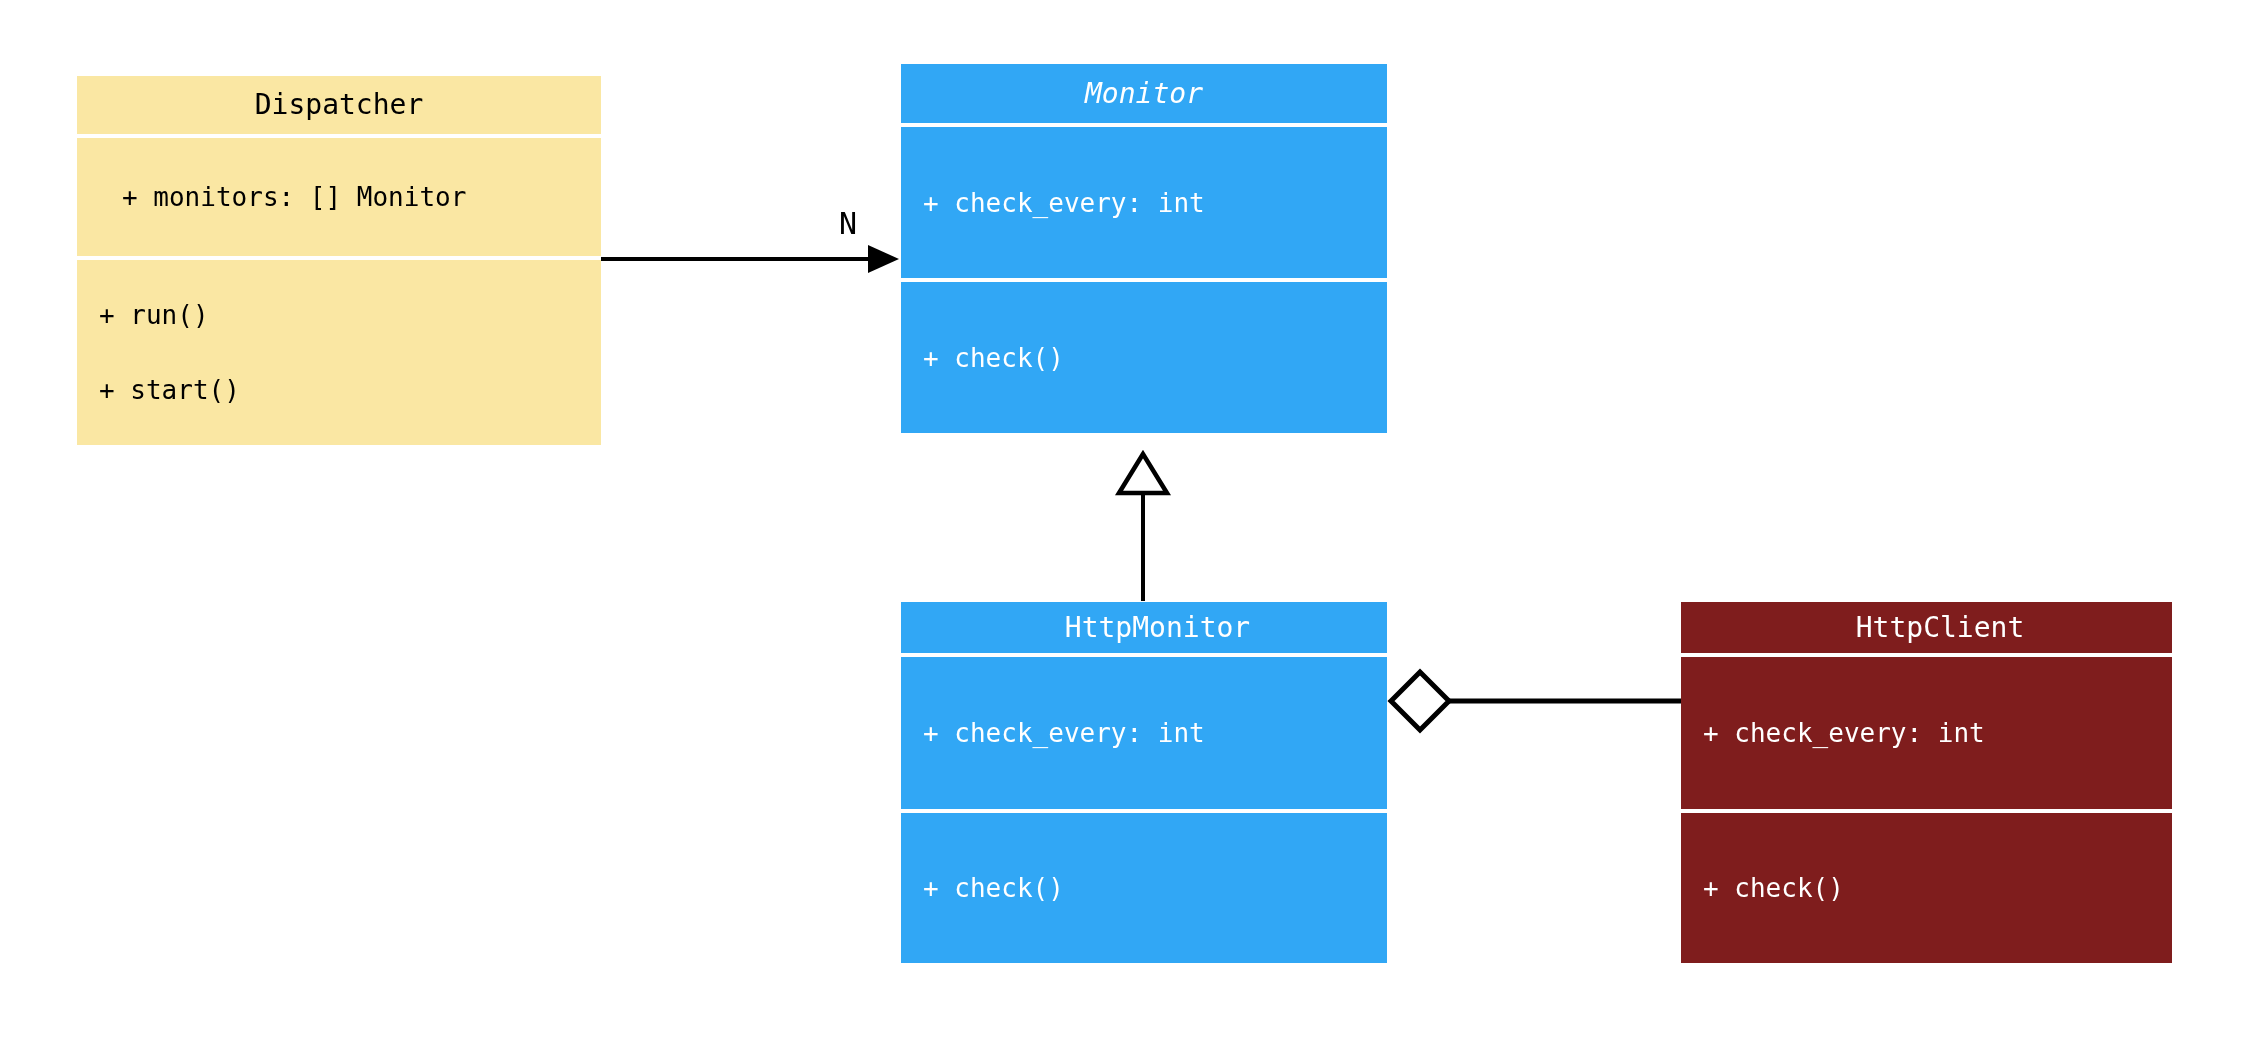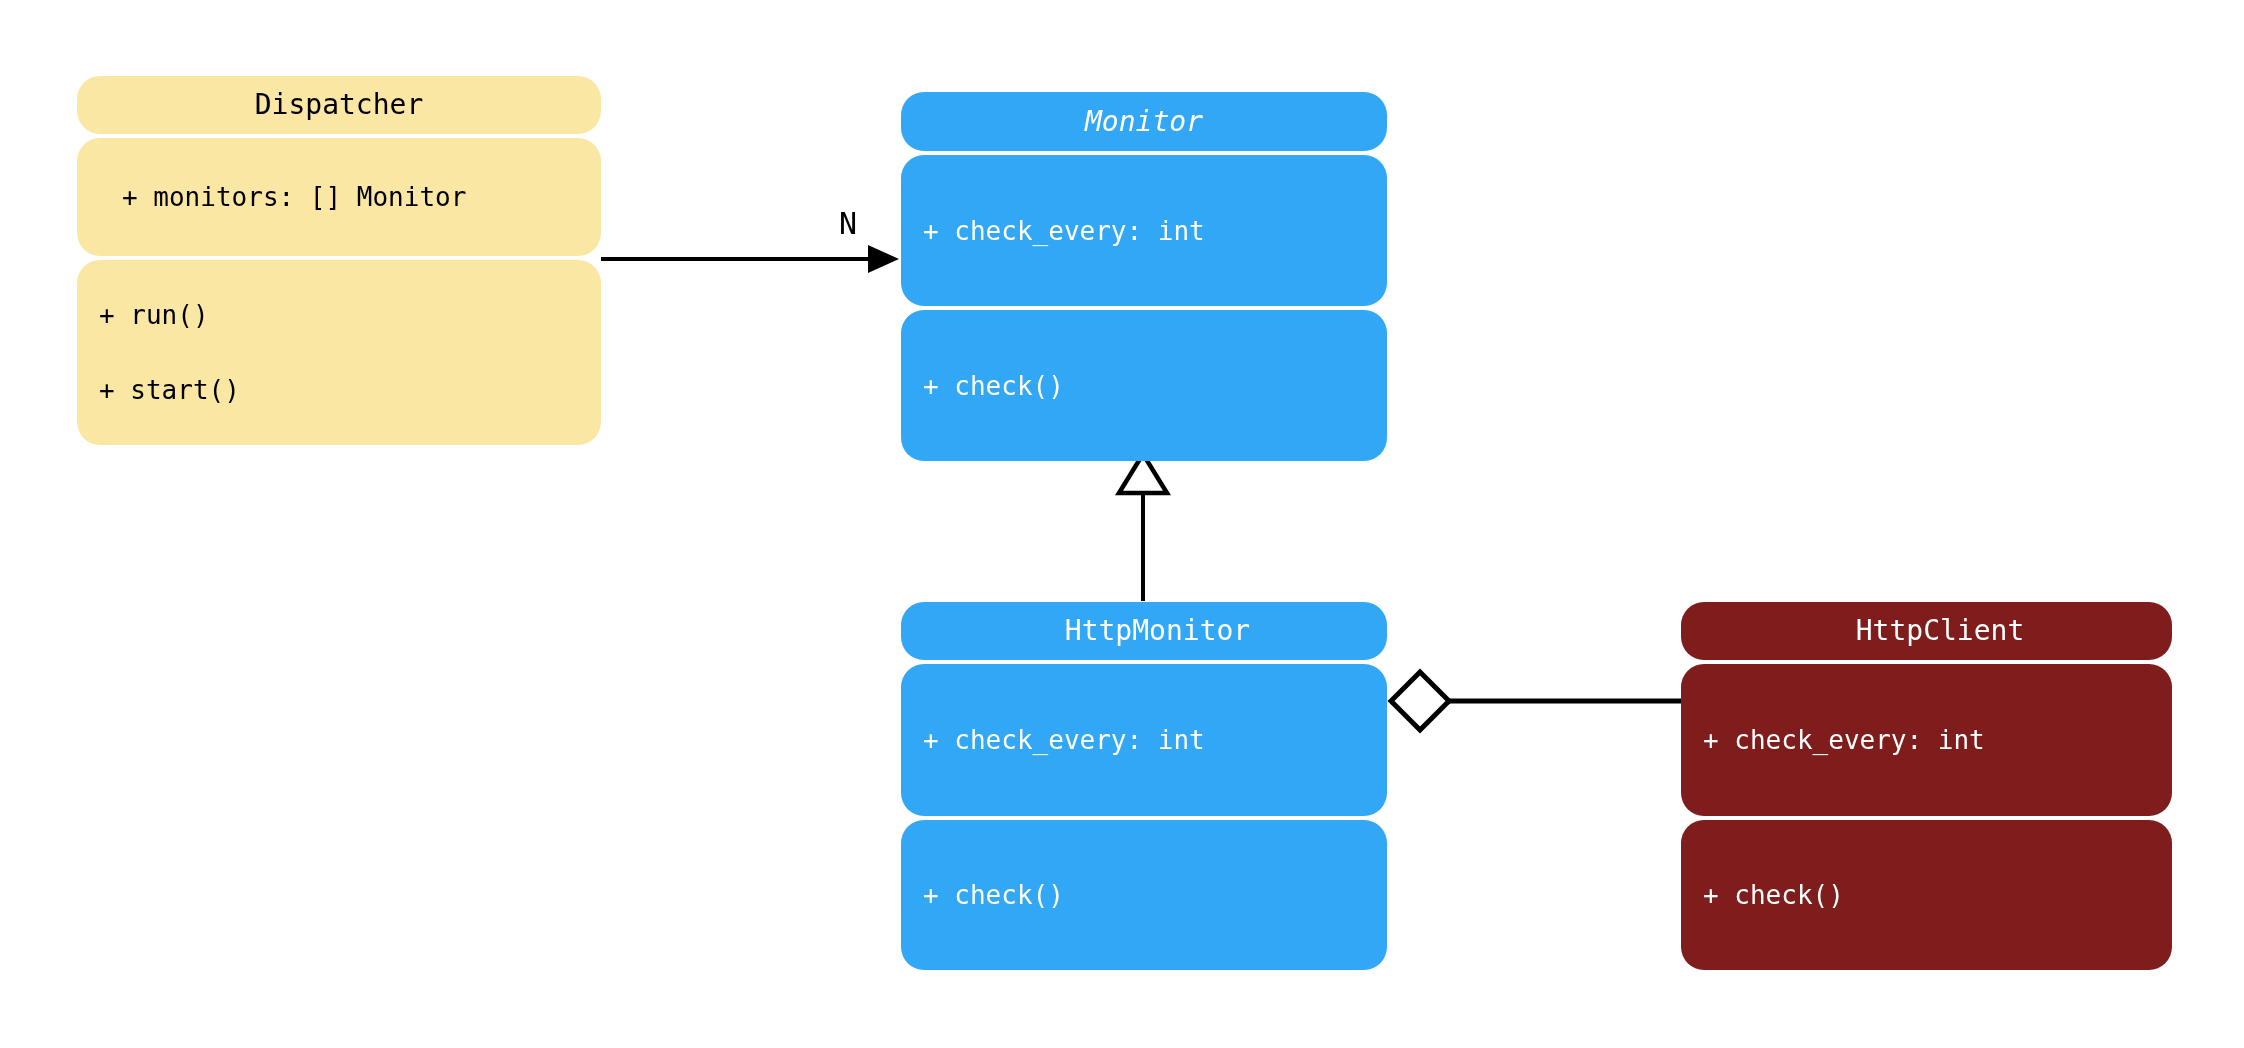--- a/index.html
+++ b/index.html
@@ -22,44 +22,43 @@
   }
   .sec{
     display:flex;
     flex-direction:column;
     justify-content:center;
     padding:0 22px;
     box-sizing:border-box;
     font-size:26px;
     line-height:36px;
     white-space:pre;
-    border-radius:23px;
   }
   .sec-title{
     align-items:center;
     justify-content:center;
     padding:0;
     font-size:28px;
     line-height:28px;
   }
 
   
   .dispatcher{left:77px;top:76px;width:524px;height:369px;}
   .dispatcher .sec-title{height:58px;}
   .dispatcher .sec-attrs{height:118px;padding-left:45px;}
   .dispatcher .sec-methods{height:185px;gap:39px;}
 
-  .monitor{left:901px;top:92px;width:486px;height:369px;}
+  .monitor{left:901px;top:64px;width:486px;height:369px;}
   .monitor .sec-title{height:59px;}
   .monitor .sec-attrs{height:151px;}
   .monitor .sec-methods{height:151px;}
 
   .httpmonitor{left:901px;top:602px;width:486px;height:368px;}
   .httpclient{left:1681px;top:602px;width:491px;height:368px;}
-  .httpmonitor .sec-title,.httpclient .sec-title{height:58px;padding-left:27px;}
+  .httpmonitor .sec-title,.httpclient .sec-title{height:51px;padding-left:27px;}
   .httpmonitor .sec-attrs,.httpclient .sec-attrs{height:152px;}
   .httpmonitor .sec-methods,.httpclient .sec-methods{height:150px;}
 
   
   .c-yellow .sec{background:#FAE7A3;color:#000000;}
   .c-blue   .sec{background:#31A7F5;color:#ffffff;}
   .c-green  .sec{background:#7f1d1d;color:#ffffff;}
 
   .abstract .sec-title{font-style:italic;}
 

